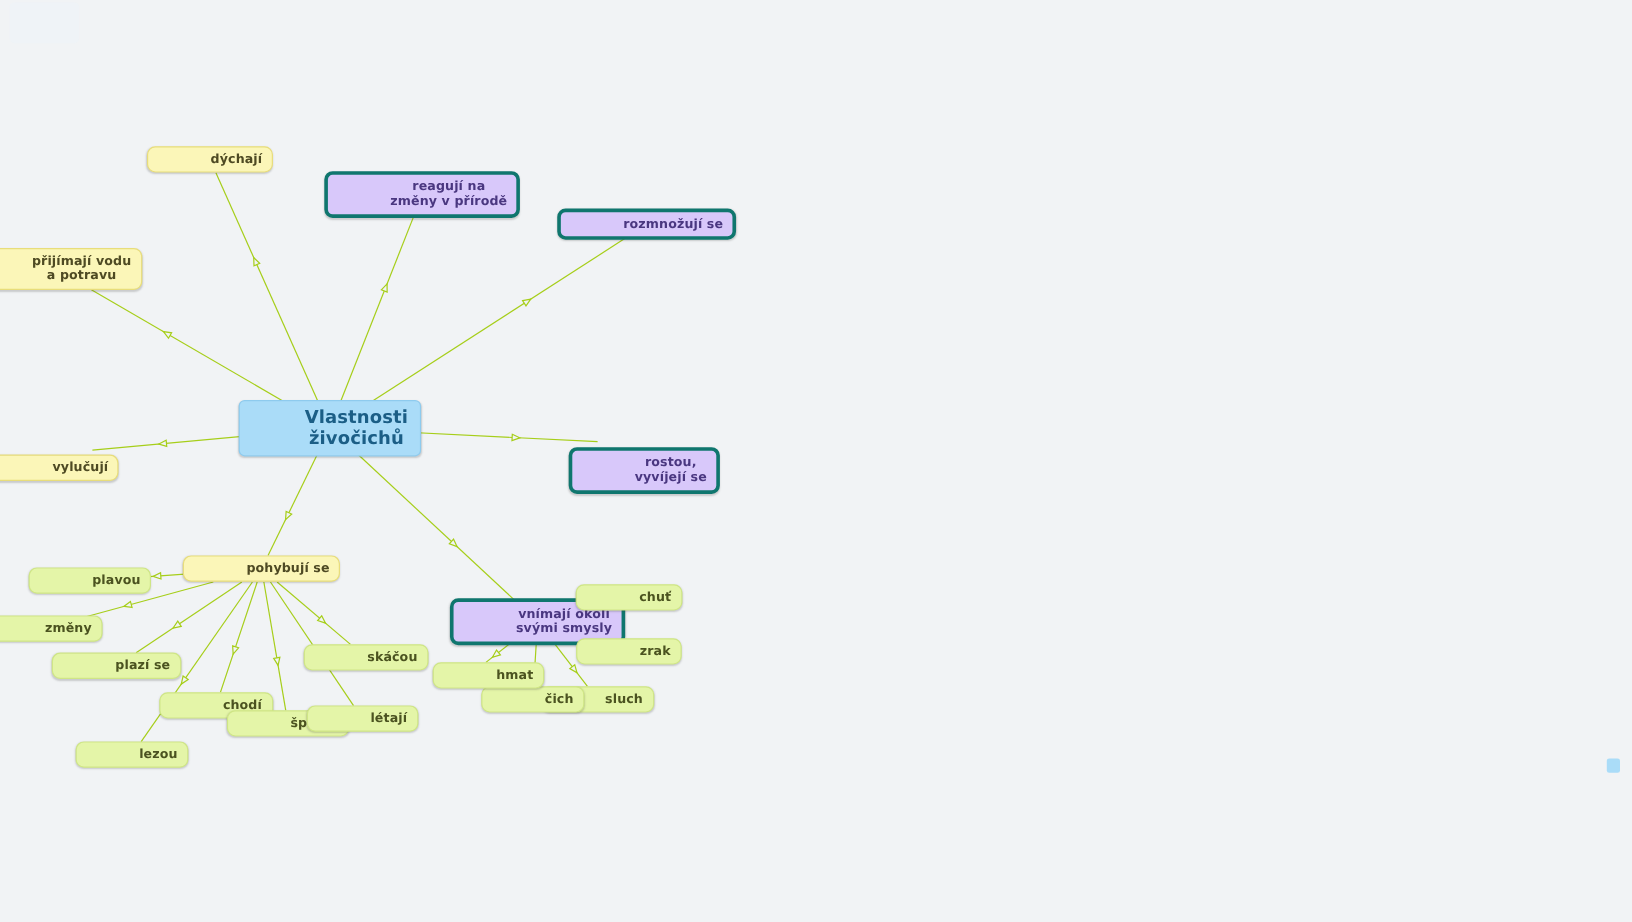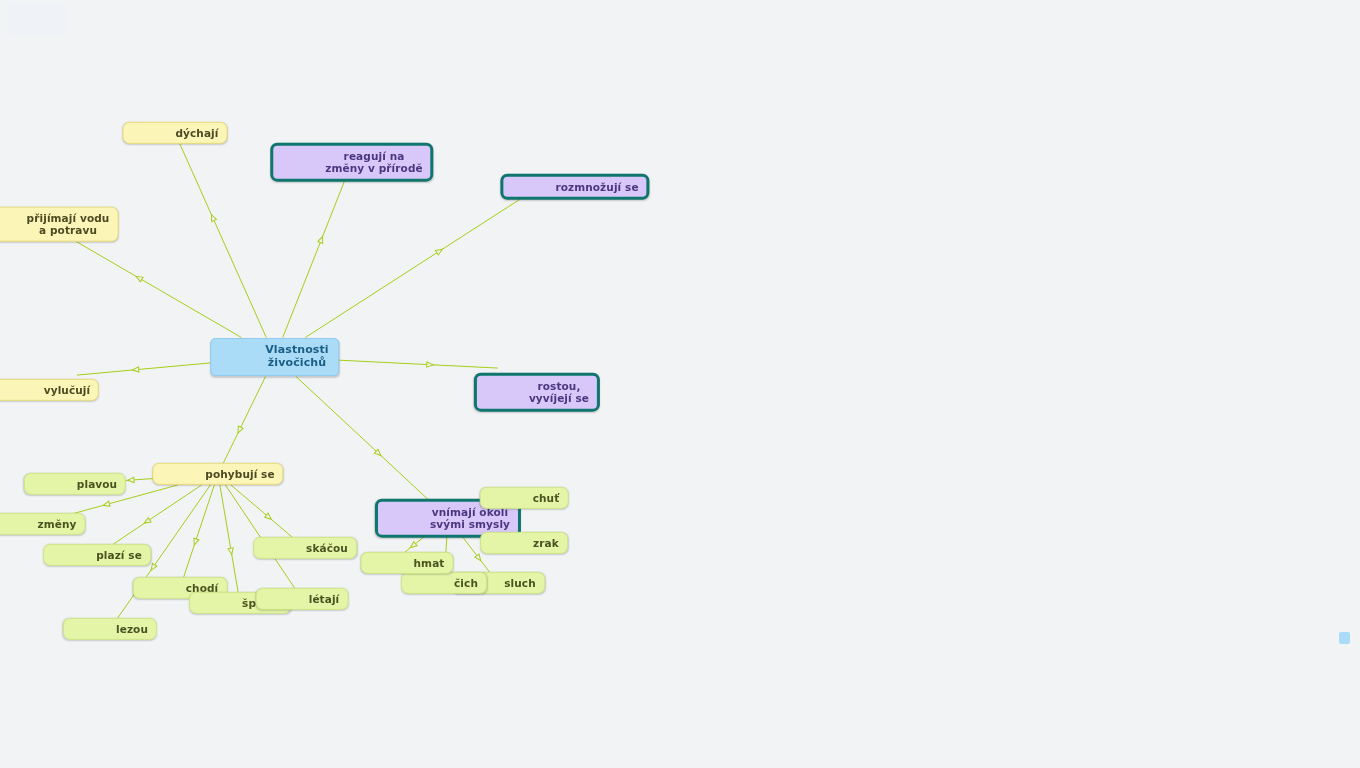--- a/index.html
+++ b/index.html
@@ -51,21 +51,21 @@
     box-shadow: 0 1px 1.5px rgba(60,60,60,0.22);
   }
 
   .node .ln { display: block; padding-left: 44px; }
 
   
   .node.central {
     background: #aadcf8;
     border: 1px solid #8ecbee;
     color: #1b5e86;
-    font-size: 11px;
+    font-size: 15px;
     padding: 5px 10px;
     border-radius: 5px;
   }
 
   
   .node.yellow {
     background: #fbf6b8;
     border: 1px solid #e8dd7a;
     color: #4e4a23;
     font-size: 10.5px;
@@ -207,21 +207,21 @@
         <span class="ln">Vlastnosti</span>
         <span class="ln">živočichů</span>
       </div>
       <div class="node yellow" style="left: 175px; top: 133px;">
         <span class="ln">dýchají</span>
       </div>
       <div class="node purple" style="left: 352px; top: 162px;">
         <span class="ln">reagují na</span>
         <span class="ln">změny v přírodě</span>
       </div>
-      <div class="node purple" style="left: 539px; top: 187px; margin-left: 36px;">
+      <div class="node purple" style="left: 539px; top: 187px;">
         <span class="ln">rozmnožují se</span>
       </div>
       <div class="node yellow" style="left: 46px; top: 224px;">
         <span class="ln">přijímají vodu</span>
         <span class="ln">a potravu</span>
       </div>
       <div class="node yellow" style="left: 45px; top: 378px; margin-top: 12px;">
         <span class="ln">vylučují</span>
       </div>
       <div class="node purple" style="left: 537px; top: 392px;">

